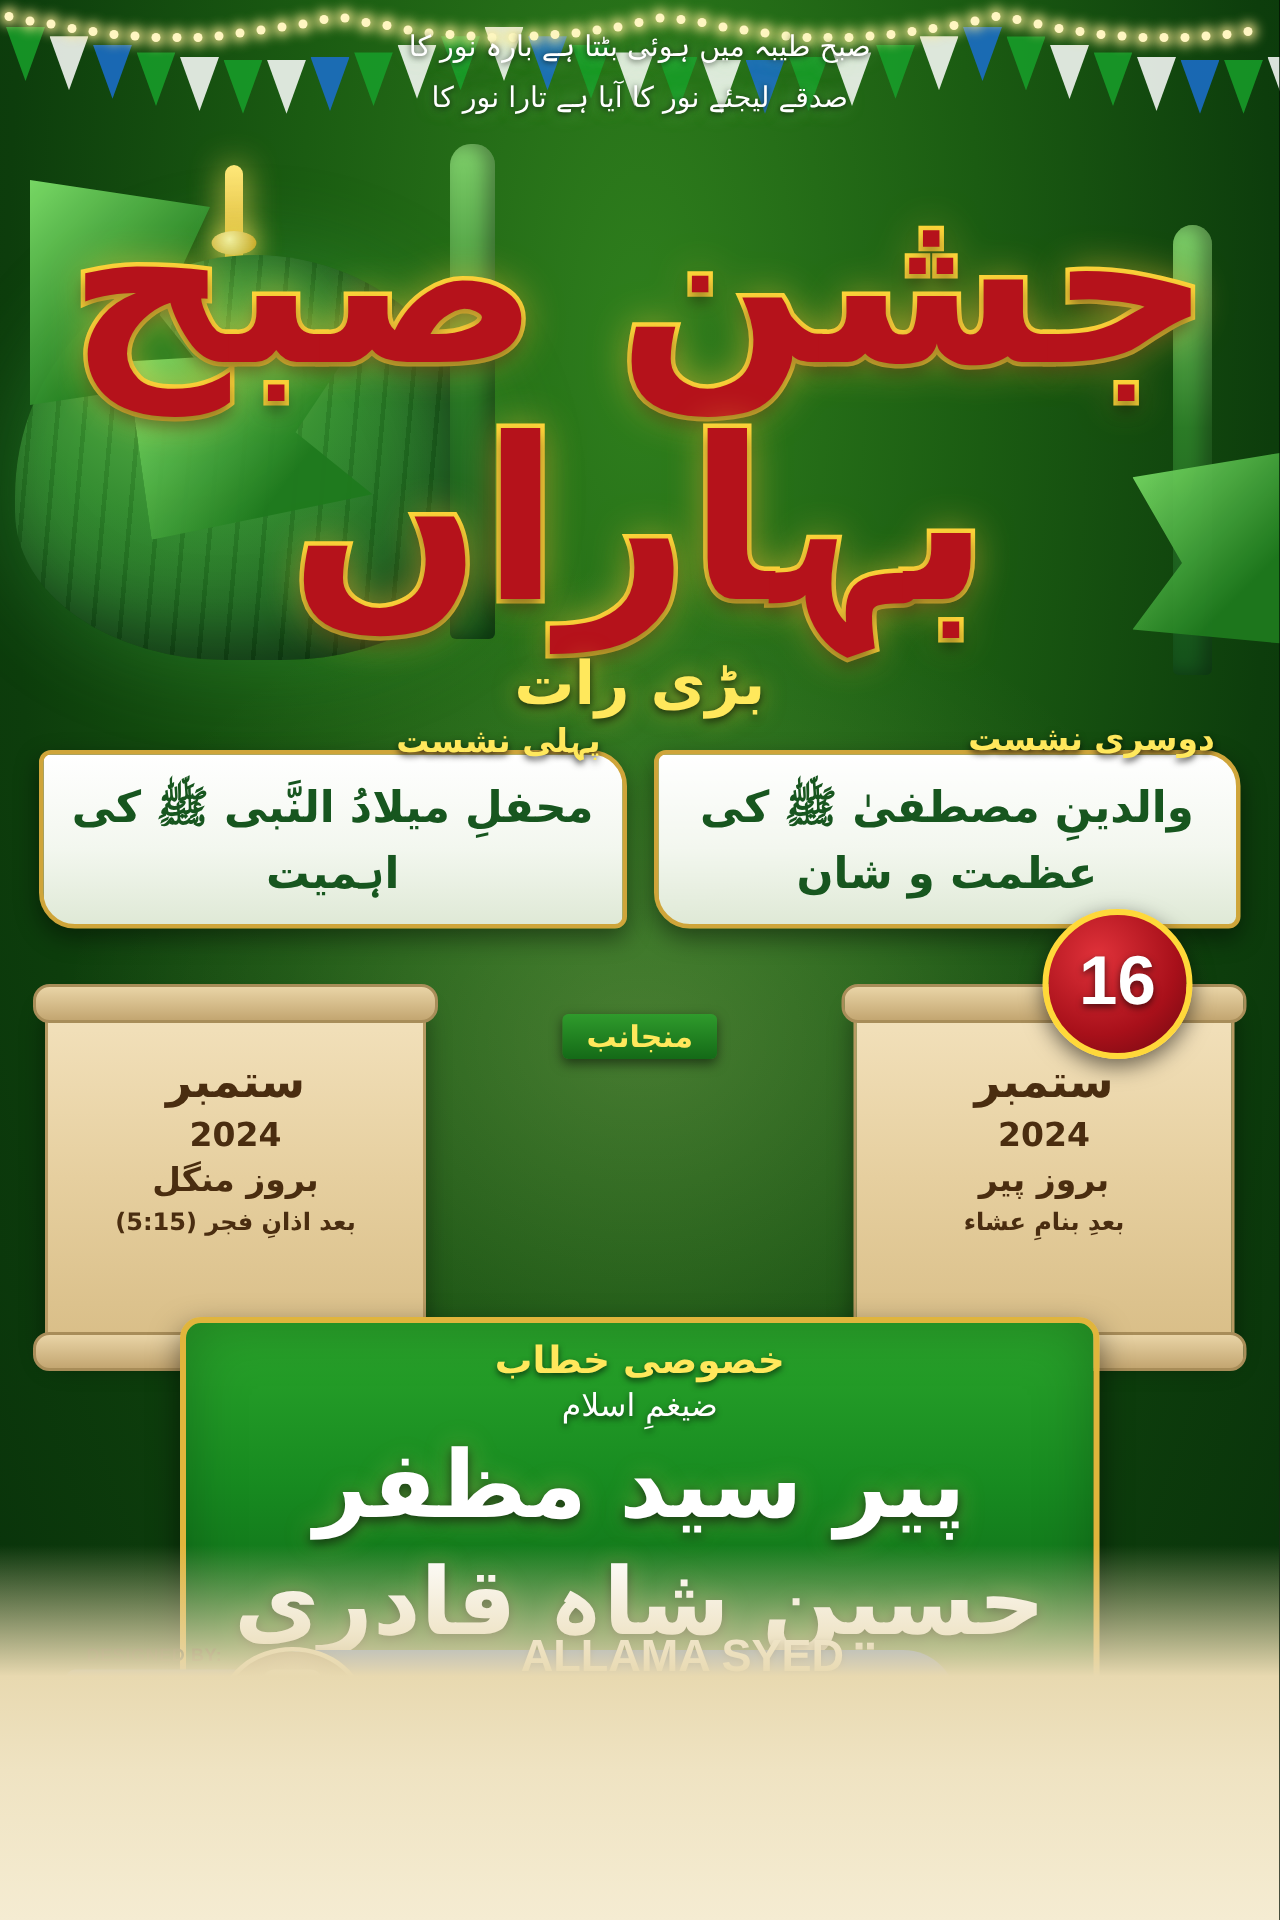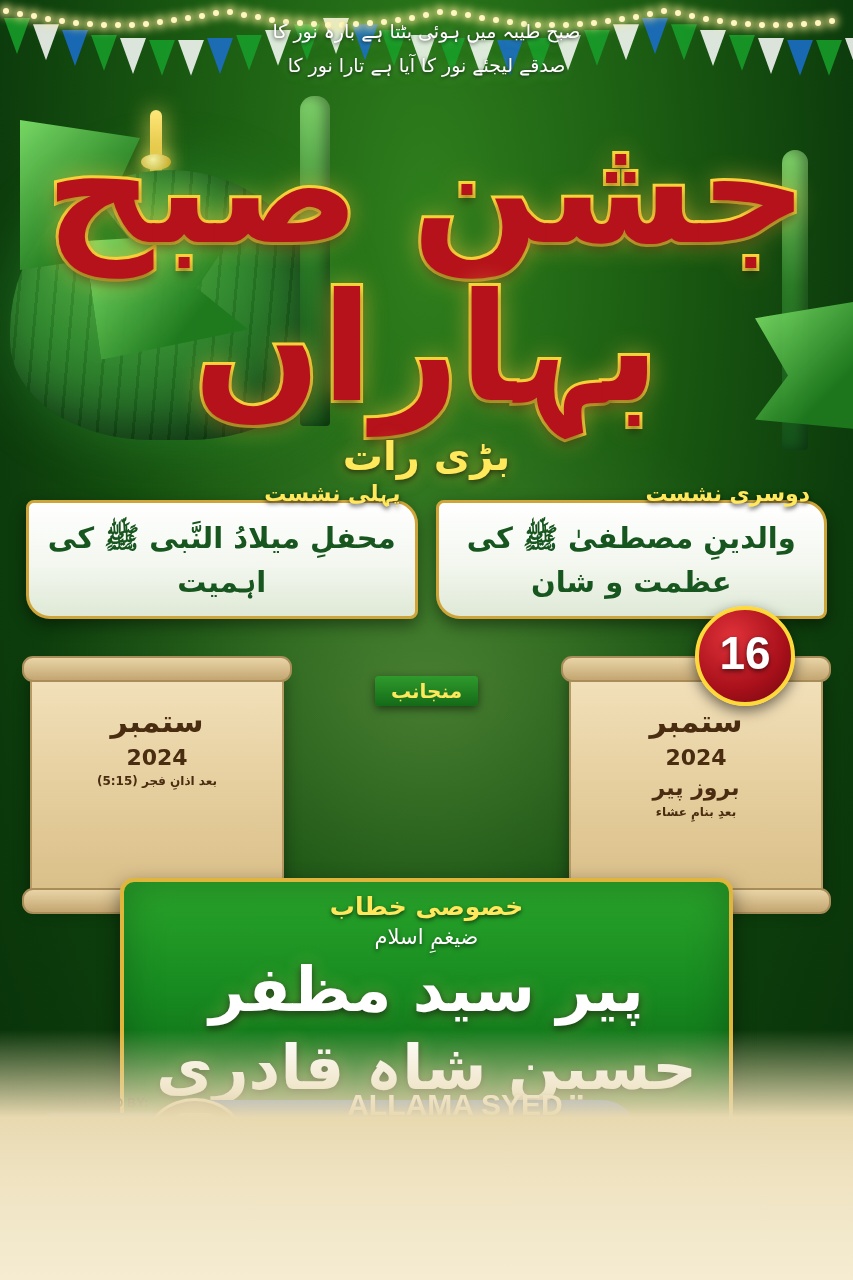--- a/index.html
+++ b/index.html
@@ -236,21 +236,21 @@
   }
   .badge-right { right: 34px; }
   .badge-left { left: 34px; }
   .scroll-line {
     font-family: "DejaVu Sans", sans-serif;
     color: #4a2d10;
     font-weight: bold;
   }
   .scroll-month { font-size: 30px; line-height: 1.35; }
   .scroll-day { font-size: 22px; line-height: 1.4; }
-  .scroll-time { font-size: 12px; line-height: 1.4; }
+  .scroll-time { font-size: 16px; line-height: 1.4; }
   .scroll-middle {
     position: absolute;
     left: 50%; top: 36px;
     transform: translateX(-50%);
     width: 190px;
     text-align: center;
     direction: rtl;
   }
   .mid-ribbon {
     display: inline-block;
@@ -597,20 +597,21 @@
       <div class="scroll-line scroll-month">ستمبر</div>
       <div class="scroll-line scroll-day">2024</div>
       <div class="scroll-line scroll-day">بروز پیر</div>
       <div class="scroll-line scroll-time">بعدِ بنامِ عشاء</div>
     </div>
     <div class="badge badge-right">16</div>
 
     <div class="scroll scroll-left">
       <div class="scroll-line scroll-month">ستمبر</div>
       <div class="scroll-line scroll-day">2024</div>
+      <div class="scroll-line scroll-day">بروز منگل</div>
       <div class="scroll-line scroll-time">بعد اذانِ فجر (5:15)</div>
     </div>
 
     <div class="scroll-middle">
       <div class="mid-ribbon">منجانب</div>
     </div>
   </div>
 
   <div class="speaker-panel">
     <div class="speaker-kicker">خصوصی خطاب</div>

